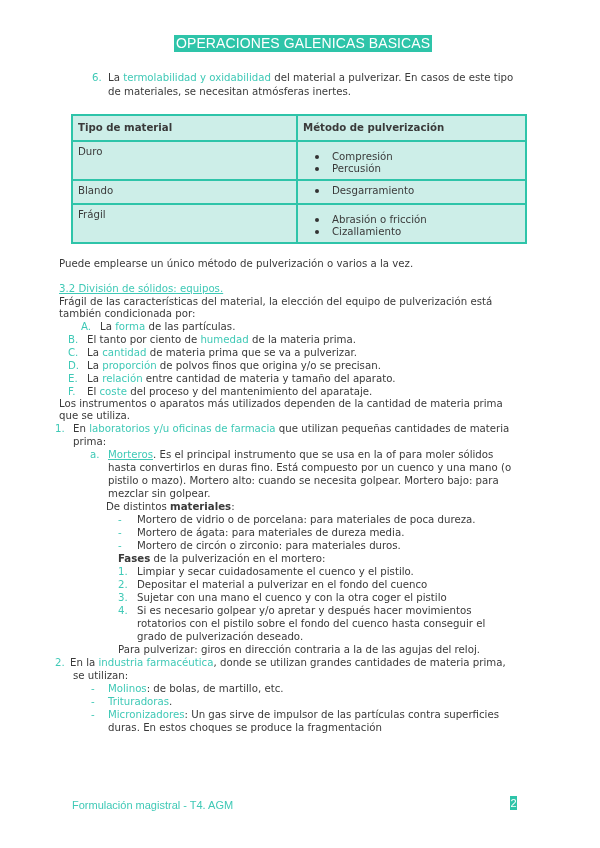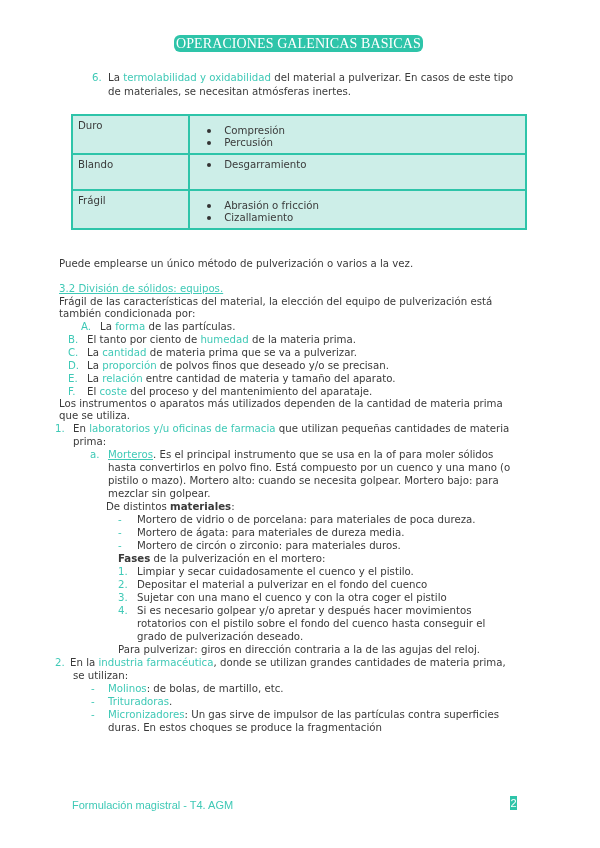--- a/index.html
+++ b/index.html
@@ -15,22 +15,21 @@
   .teal { color: #3fc9b6; }
   .title-bar {
     position: absolute;
     left: 174px; top: 35px;
     background: #2ec4a9;
     color: #ffffff;
     font-size: 14px;
     line-height: 17px;
     padding: 0 2px;
     letter-spacing: 0.1px;
-    font-family: Liberation Serif, serif;
-    border-radius: 6px;
+    font-family: Liberation Sans, sans-serif;
   }
   .abs { position: absolute; }
   table.mat {
     position: absolute;
     left: 71px; top: 114px;
     width: 456px;
     border-collapse: collapse;
     background: #cdeee8;
   }
   table.mat td, table.mat th {
@@ -47,21 +46,21 @@
   table.mat .c1 { width: 225px; }
   table.mat ul { list-style: none; padding-left: 12px; }
   table.mat li { position: relative; padding-left: 17px; }
   table.mat li::before {
     content: "";
     position: absolute; left: 0; top: 4px;
     width: 4px; height: 4px; border-radius: 50%;
     background: #333;
   }
   .r-duro td { height: 37px; }
-  .r-blando td { height: 36px; }
+  .r-blando td { height: 24px; }
   .r-fragil td { height: 37px; }
   .underline-teal { color: #3fc9b6; text-decoration: underline; }
   .footer {
     position: absolute; left: 72px; top: 799px;
     color: #3fc9b6;
     font-family: "Liberation Sans", sans-serif;
     font-size: 11px;
   }
   .page-num {
     position: absolute; left: 510px; top: 796px;
@@ -80,20 +79,24 @@
 <div>
   <span class="abs teal" style="left:92px; top:72px;">6.</span>
   <div class="abs" style="left:108px; top:72px; white-space:nowrap;">
     <span>La </span><span class="teal">termolabilidad y oxidabilidad</span><span> del material a pulverizar. En casos de este tipo</span>
   </div>
   <div class="abs" style="left:108px; top:86px;">de materiales, se necesitan atmósferas inertes.</div>
 </div>
 
 <table class="mat">
   <tbody>
+      <tr>
+    <th class="c1">Tipo de material</th>
+    <th>Método de pulverización</th>
+  </tr>
   <tr class="r-duro">
     <td>Duro</td>
     <td style="padding-top:9px;">
       <ul>
         <li>Compresión</li>
         <li>Percusión</li>
       </ul>
     </td>
   </tr>
   <tr class="r-blando">
@@ -126,21 +129,21 @@
   <div class="abs" style="left:68px; top:321px;margin-left:13px;">
     <span class="teal" style="display:inline-block;width:19px;">A.</span><span>La </span><span class="teal">forma</span><span> de las partículas.</span>
   </div>
   <div class="abs" style="left:68px; top:334px;">
     <span class="teal" style="display:inline-block;width:19px;">B.</span><span>El tanto por ciento de </span><span class="teal">humedad</span><span> de la materia prima.</span>
   </div>
   <div class="abs" style="left:68px; top:347px;">
     <span class="teal" style="display:inline-block;width:19px;">C.</span><span>La </span><span class="teal">cantidad</span><span> de materia prima que se va a pulverizar.</span>
   </div>
   <div class="abs" style="left:68px; top:360px;">
-    <span class="teal" style="display:inline-block;width:19px;">D.</span><span>La </span><span class="teal">proporción</span><span> de polvos finos que deseado y/o se precisan.</span>
+    <span class="teal" style="display:inline-block;width:19px;">D.</span><span>La </span><span class="teal">proporción</span><span> de polvos finos que origina y/o se precisan.</span>
   </div>
   <div class="abs" style="left:68px; top:373px;">
     <span class="teal" style="display:inline-block;width:19px;">E.</span><span>La </span><span class="teal">relación</span><span> entre cantidad de materia y tamaño del aparato.</span>
   </div>
   <div class="abs" style="left:68px; top:386px;">
     <span class="teal" style="display:inline-block;width:19px;">F.</span><span>El </span><span class="teal">coste</span><span> del proceso y del mantenimiento del aparataje.</span>
   </div>
 </div>
 
 <div class="abs" style="left:59px; top:398px; white-space:nowrap;">Los instrumentos o aparatos más utilizados dependen de la cantidad de materia prima</div>
@@ -149,21 +152,21 @@
 <span class="abs teal" style="left:55px; top:423px;">1.</span>
 <div class="abs" style="left:73px; top:423px; white-space:nowrap;">
   <span>En </span><span class="teal">laboratorios y/u oficinas de farmacia</span><span> que utilizan pequeñas cantidades de materia</span>
 </div>
 <div class="abs" style="left:73px; top:436px;">prima:</div>
 
 <span class="abs teal" style="left:90px; top:449px;">a.</span>
 <div class="abs" style="left:108px; top:449px; white-space:nowrap;">
   <span class="underline-teal">Morteros</span><span>. Es el principal instrumento que se usa en la of para moler sólidos</span>
 </div>
-<div class="abs" style="left:108px; top:462px; white-space:nowrap;">hasta convertirlos en polvo fino. Está compuesto por un cuenco y una mano (o</div>
+<div class="abs" style="left:108px; top:462px; white-space:nowrap;">hasta convertirlos en duras fino. Está compuesto por un cuenco y una mano (o</div>
 <div class="abs" style="left:108px; top:475px; white-space:nowrap;">pistilo o mazo). Mortero alto: cuando se necesita golpear. Mortero bajo: para</div>
 <div class="abs" style="left:108px; top:488px;">mezclar sin golpear.</div>
 
 <div class="abs" style="left:106px; top:501px;">
   <span>De distintos </span><b>materiales</b><span>:</span>
 </div>
 
 <div>
   <span class="dash" style="left:118px; top:514px;">-</span>
   <div class="abs" style="left:137px; top:514px; white-space:nowrap;">Mortero de vidrio o de porcelana: para materiales de poca dureza.</div>

